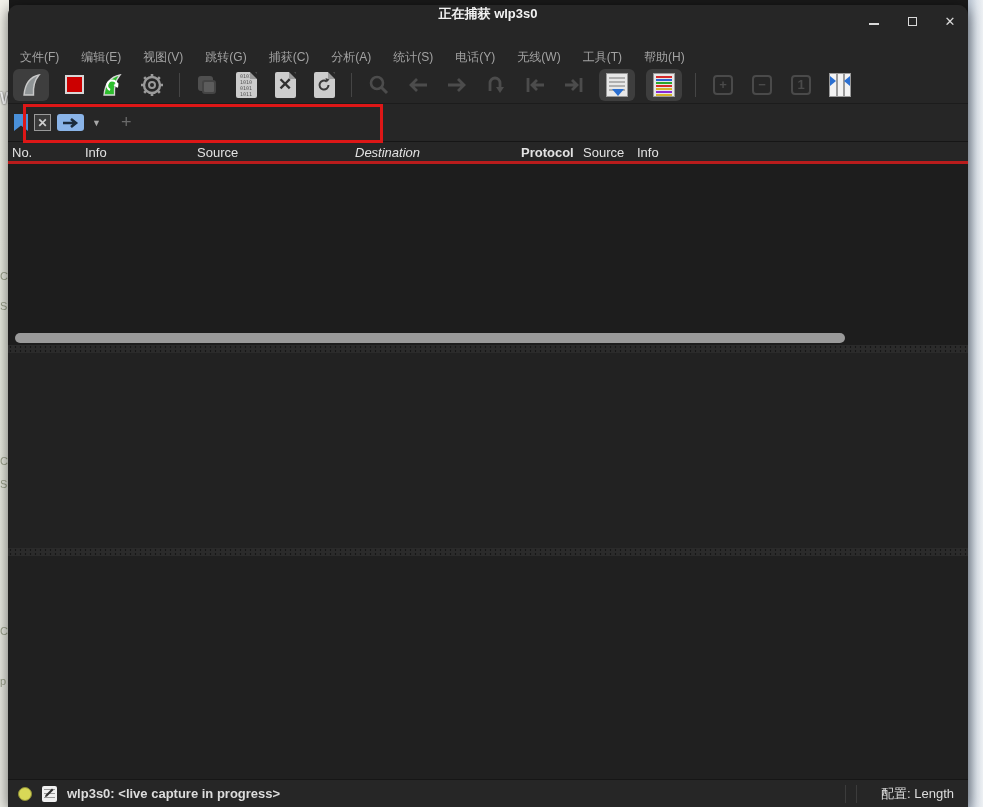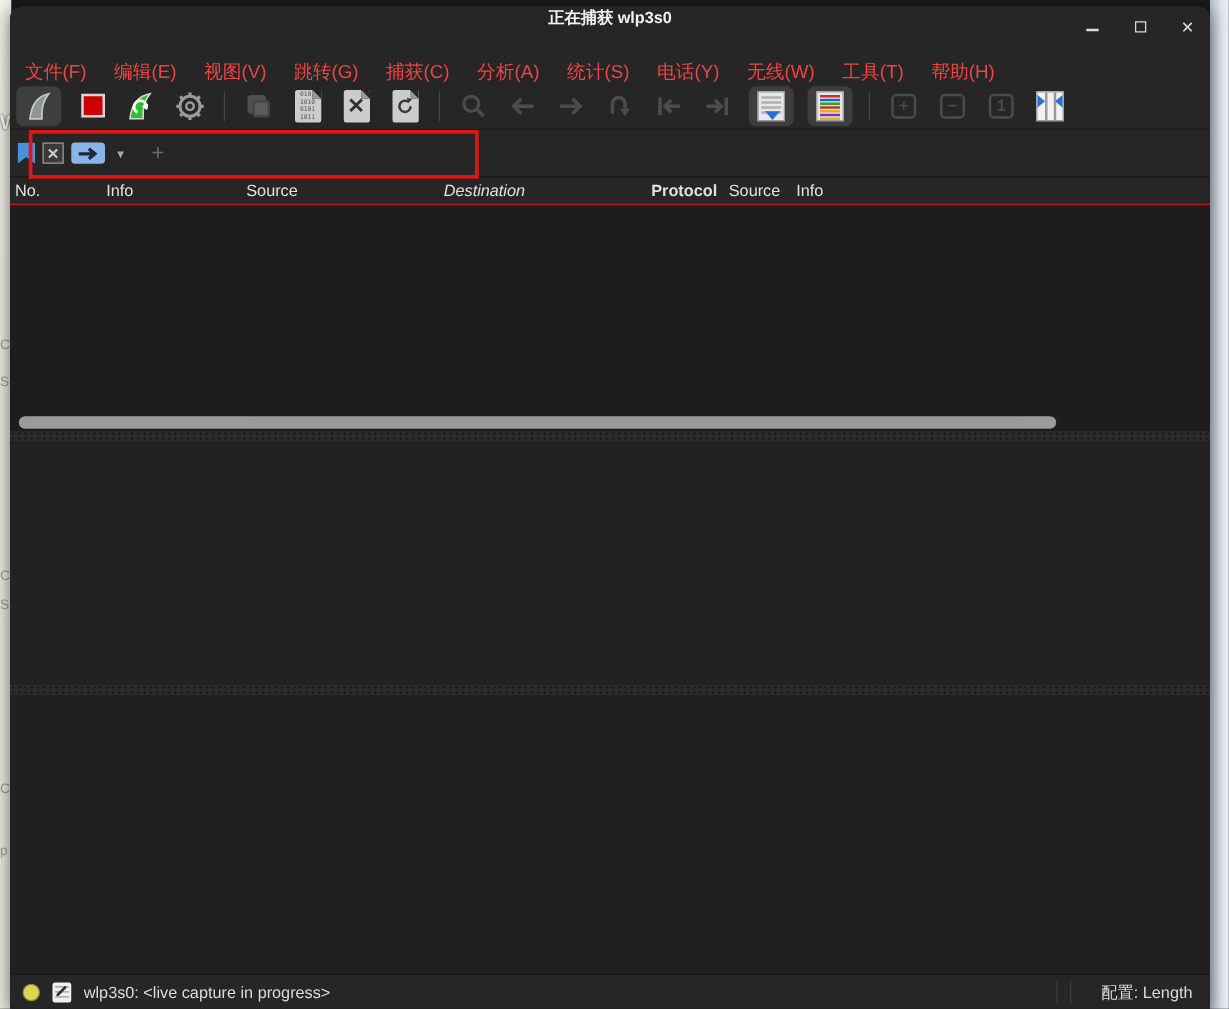--- a/index.html
+++ b/index.html
@@ -25,21 +25,21 @@
   .titlebar .title { color:#f2f2f2; font-size:13px; font-weight:bold; }
   .winbtns { position:absolute; right:10px; top:0; height:32px; display:flex;
     align-items:center; gap:22px; }
   .winbtn { color:#d9d9d9; font-size:13px; width:16px; height:16px; display:flex;
     align-items:center; justify-content:center; cursor:default; }
   .winbtn.max .box { width:9px; height:9px; border:1.5px solid #d9d9d9; }
   .winbtn.min .bar { width:10px; height:2px; background:#d9d9d9; margin-top:6px; }
 
   .menubar { position:absolute; left:0; top:32px; right:0; height:29px; background:#262626;
     display:flex; align-items:center; padding-left:12px; gap:22px; }
-  .menubar span { color:#ef4444; font-size:15px; white-space:nowrap;margin-top:12px; }
+  .menubar span { color:#a3a3a3; font-size:12px; white-space:nowrap;margin-top:12px; }
 
   .toolbar { position:absolute; left:0; top:61px; right:0; height:38px; background:#262626;
     display:flex; align-items:center; padding-left:5px; gap:11px; border-bottom:1px solid #1c1c1c; }
   .tbtn { width:28px; height:28px; display:flex; align-items:center; justify-content:center;
     flex:0 0 auto; }
   .tbtn.toggled { background:#3e3e3e; border-radius:6px; width:36px; height:32px; }
   .tsep { width:1px; height:24px; background:#454545; flex:0 0 auto; margin:0 2px; }
 
   .docicon { position:relative; width:21px; height:26px; background:#cccccc; border-radius:2px;
     overflow:hidden; display:flex; align-items:center; justify-content:center; }
@@ -65,21 +65,21 @@
     justify-content:center; flex:0 0 auto; }
   .fapply { width:27px; height:17px; background:#8ab4e8; border-radius:3px; display:flex;
     align-items:center; justify-content:center; flex:0 0 auto; }
   .fcaret { color:#a8a8a8; font-size:9px; flex:0 0 auto; padding:0 2px; }
   .fplus { color:#6a6a6a; font-size:18px; flex:0 0 auto; margin-left:12px; }
 
   .red-annotation { position:absolute; left:15px; top:99px; width:360px; height:39px;
     border:3px solid #dd1717; z-index:30; pointer-events:none; }
 
   .colheaders { position:absolute; left:0; top:136px; right:0; height:23px; background:#262626;
-    border-top:1px solid #161616; border-bottom:1px solid #b91c1c; }
+    border-top:1px solid #161616; border-bottom:3px solid #b91c1c; }
   .colheaders span { position:absolute; top:3px; color:#e2e2e2; font-size:13px; }
 
   .pane-list { position:absolute; left:0; top:159px; right:0; height:181px; background:#1d1d1d; }
   .hscroll { position:absolute; left:0; right:0; bottom:0; height:14px; background:#1d1d1d; }
   .hscroll .thumb { position:absolute; left:7px; top:2px; width:830px; height:10px;
     background:#9a9a9a; border-radius:5px; }
 
   .splitter { position:absolute; left:0; right:0; height:8px; background:#2b2b2b;
     background-image:radial-gradient(#171717 1px, transparent 1.2px); background-size:5px 4px; }
   .split1 { top:340px; } .split2 { top:543px; }
@@ -89,21 +89,21 @@
 
   .statusbar { position:absolute; left:0; top:774px; right:0; height:28px; background:#262626;
     border-top:1px solid #161616; display:flex; align-items:center; padding:0 14px 0 10px;
     gap:10px; color:#dcdcdc; font-size:13px; }
   .expert-dot { width:14px; height:14px; border-radius:50%; background:#d8d857;
     border:1px solid #8f8f35; flex:0 0 auto; }
   .note-icon { position:relative; width:15px; height:16px; background:#f0f0f0; border-radius:2px;
     flex:0 0 auto; }
   .note-icon i { position:absolute; left:2px; right:2px; height:1.5px; background:#999; }
   .note-icon .pencil { position:absolute; left:2px; top:1px; width:11px; height:11px; }
-  .status-capture { flex:1; }
+  .status-capture { flex:1;font-weight:bold; }
   .status-sep { width:1px; height:18px; background:#3c3c3c; }
   .status-packets { padding:0 14px; }
   .status-profile { padding-left:14px; }
 
   svg { display:block; }
 </style>
 </head>
 <body>
 
 <div class="desktop-left">

